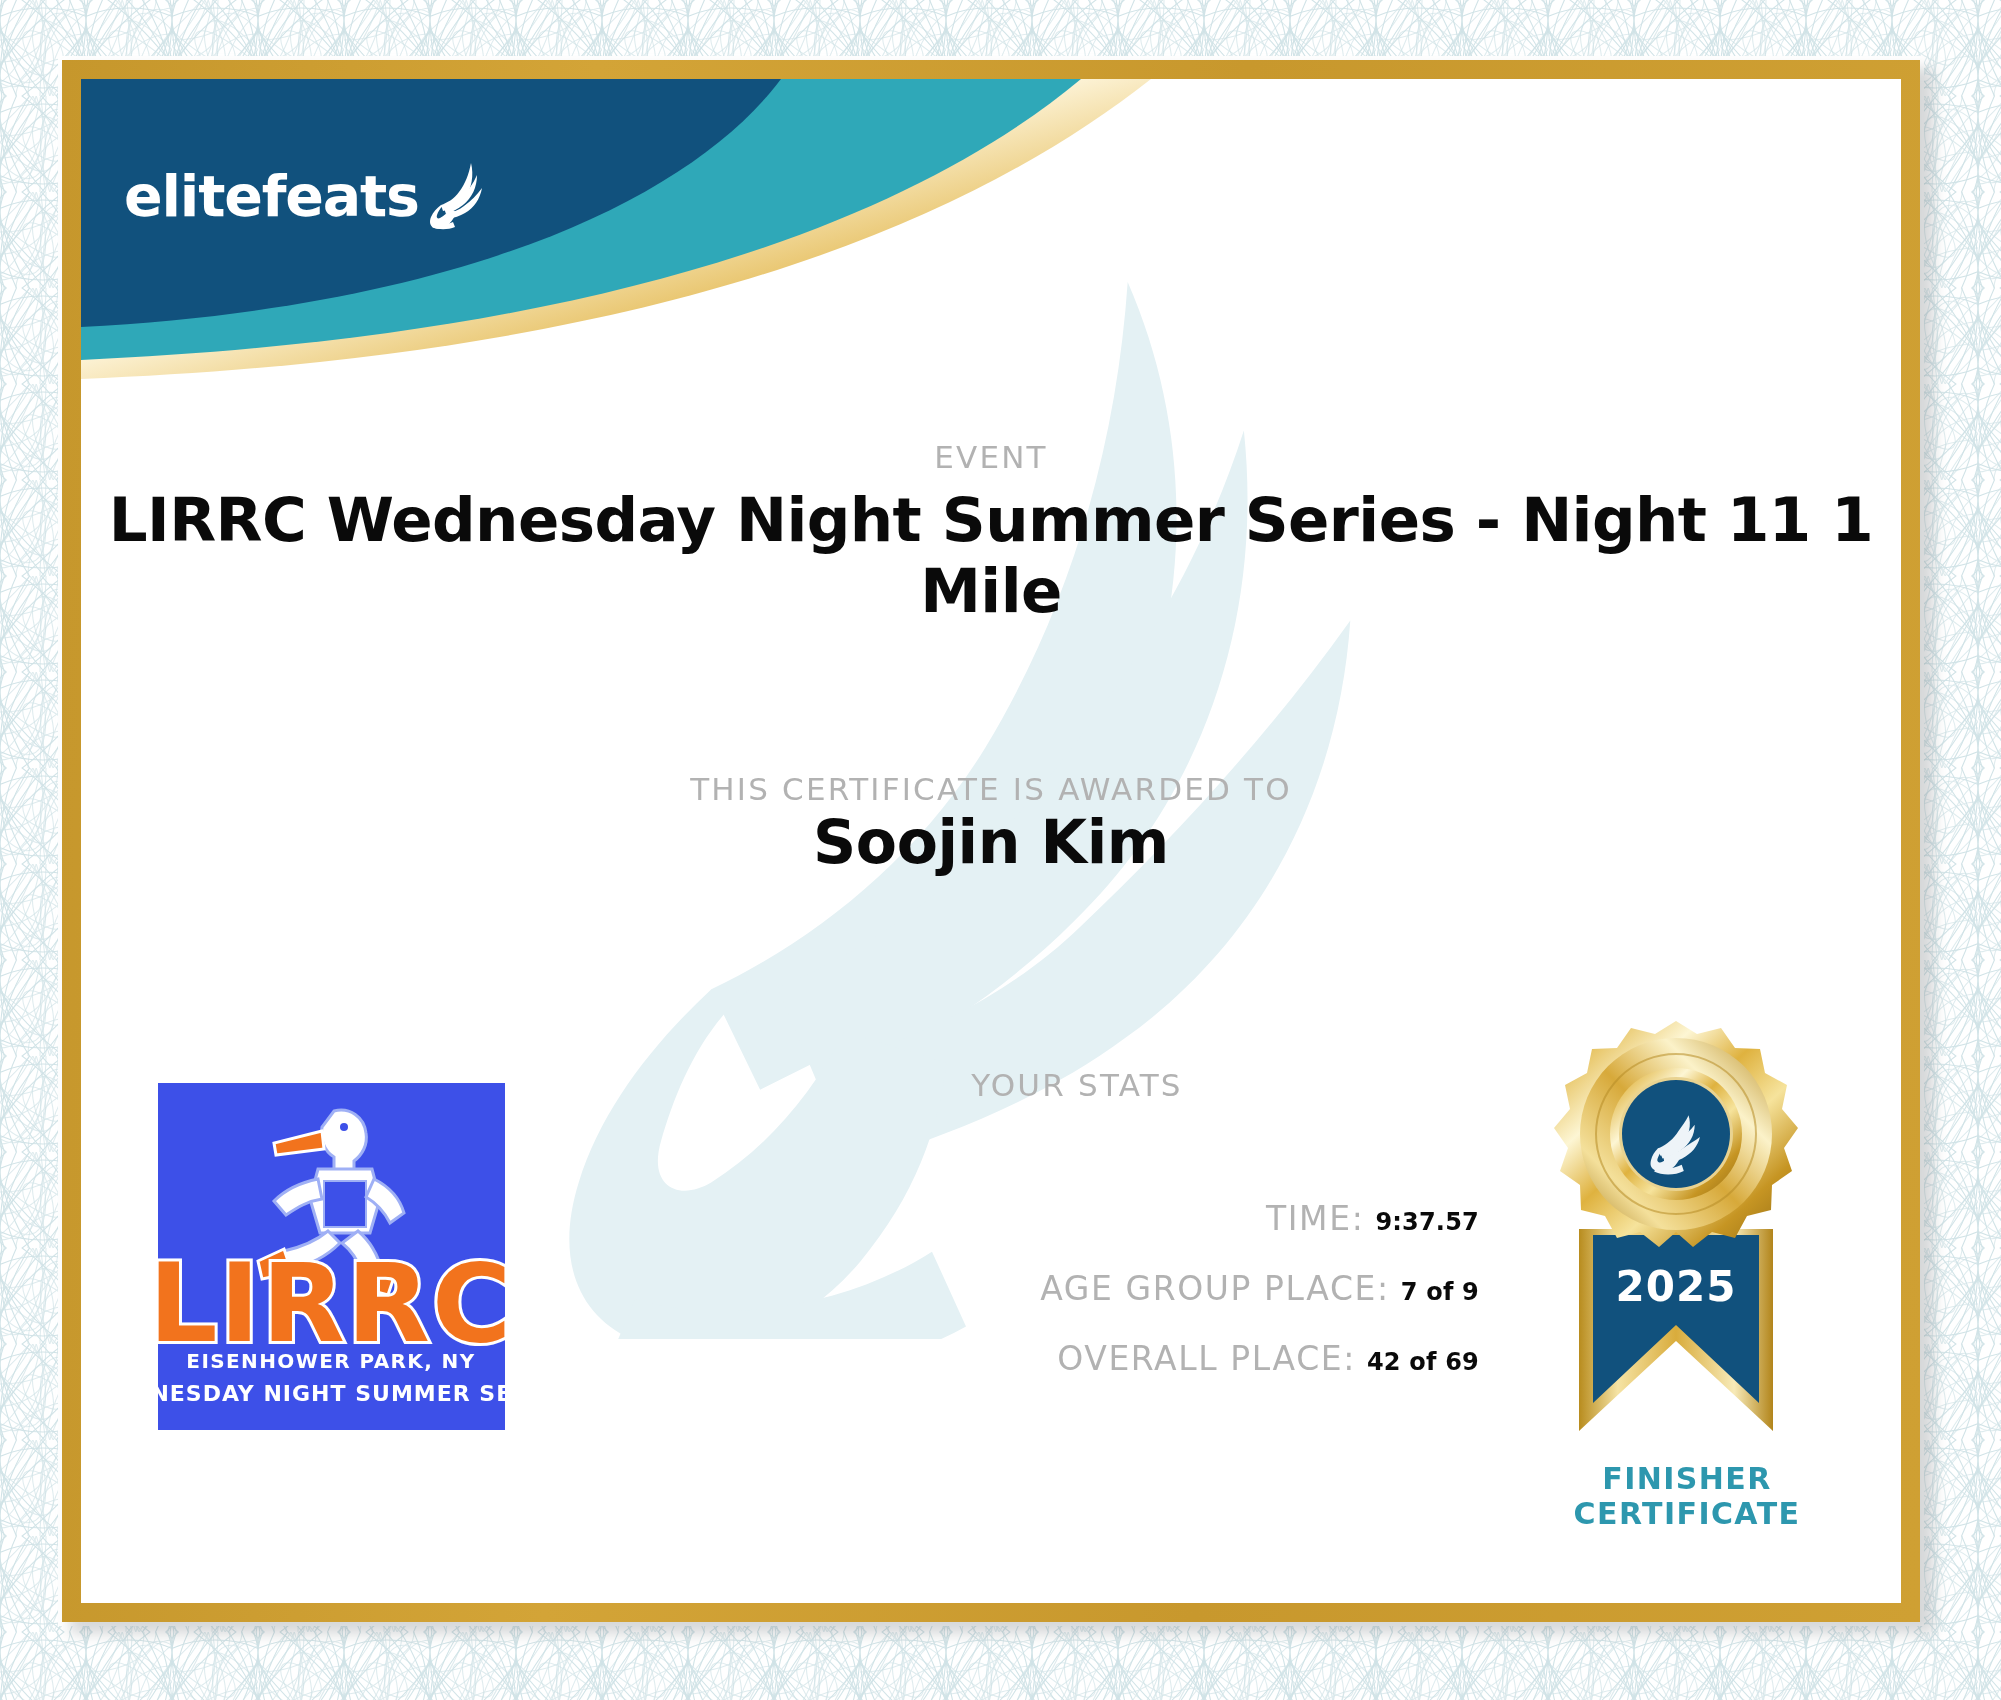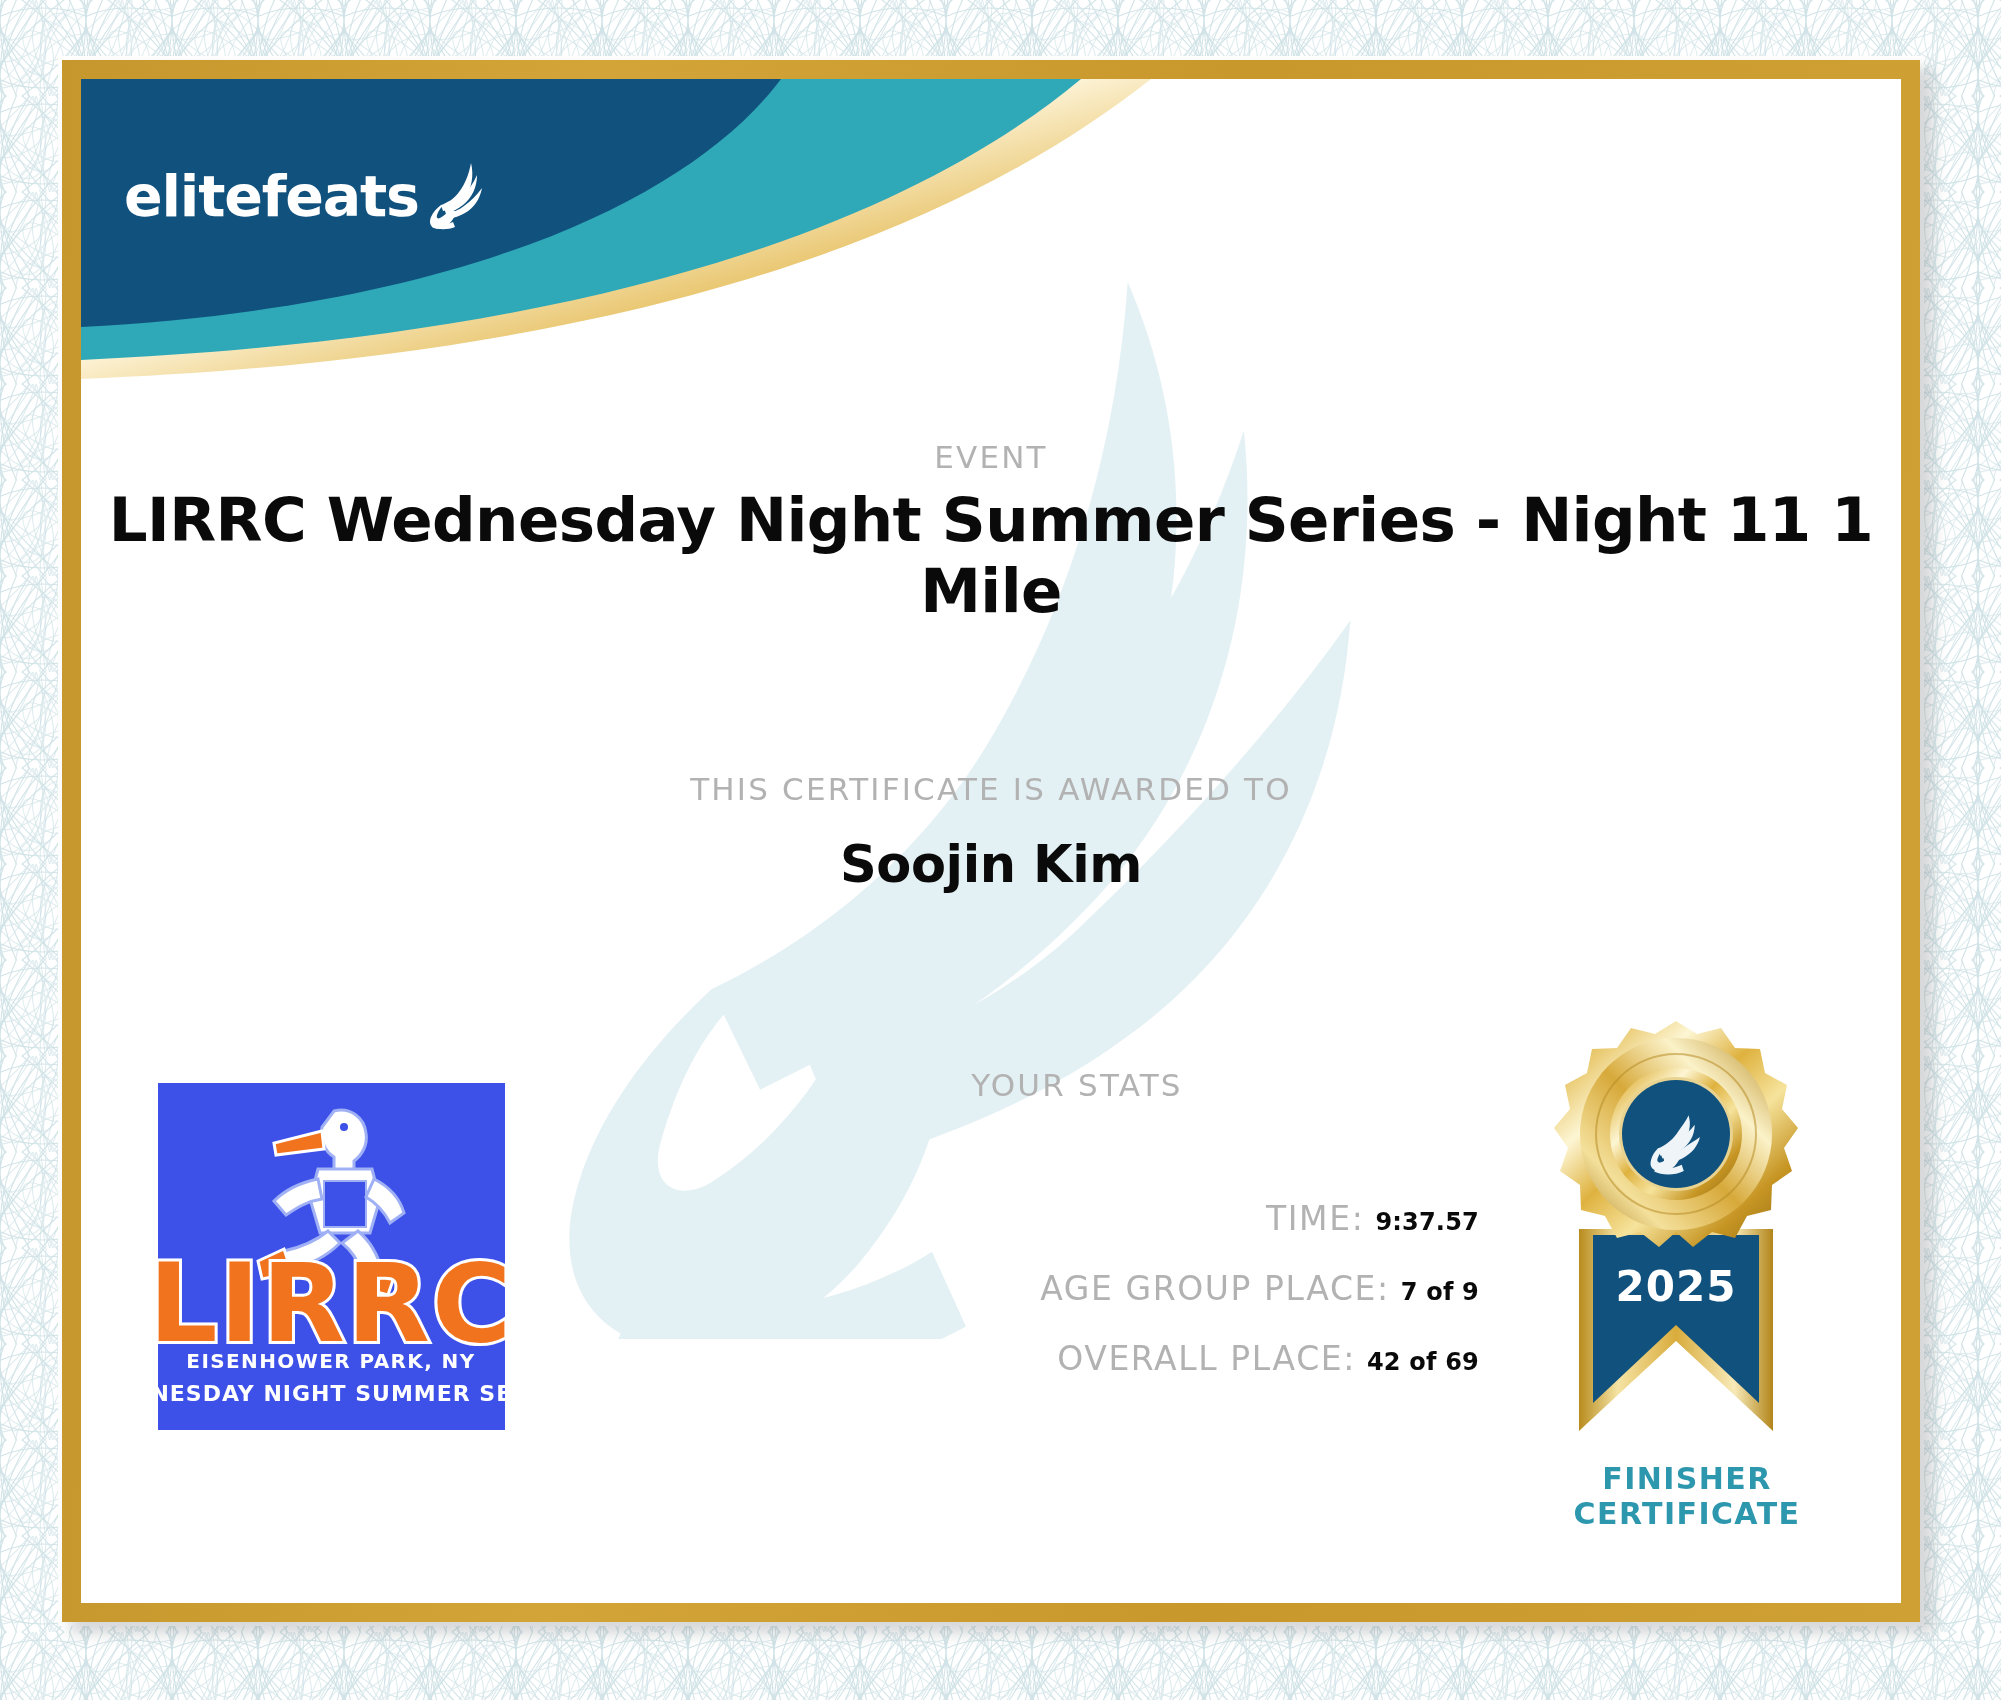--- a/index.html
+++ b/index.html
@@ -82,23 +82,23 @@
     text-align:center;
     color:#0a0a0a;
     font-size:61px;
     font-weight:700;
     letter-spacing:-.6px;
     font-family:"DejaVu Sans", sans-serif;
   }
 
   #awarded-label{position:absolute;left:0;top:692px;width:1820px;}
   #recipient-name{
-    position:absolute;left:0;top:756px;width:1820px;
+    position:absolute;left:0;top:728px;width:1820px;
     text-align:center;color:#0a0a0a;
-    font-size:51px;font-weight:700;letter-spacing:-.4px;
+    font-size:60px;font-weight:700;letter-spacing:-.4px;
     font-family:"DejaVu Sans", sans-serif;
   }
   #division{
     position:absolute;left:0;top:826px;width:1820px;
     text-align:center;color:#1a1a1a;
     font-size:45px;font-weight:400;
     font-family:"DejaVu Sans", sans-serif;
   }
 
   #stats-label{position:absolute;left:0;top:988px;width:1992px;}

